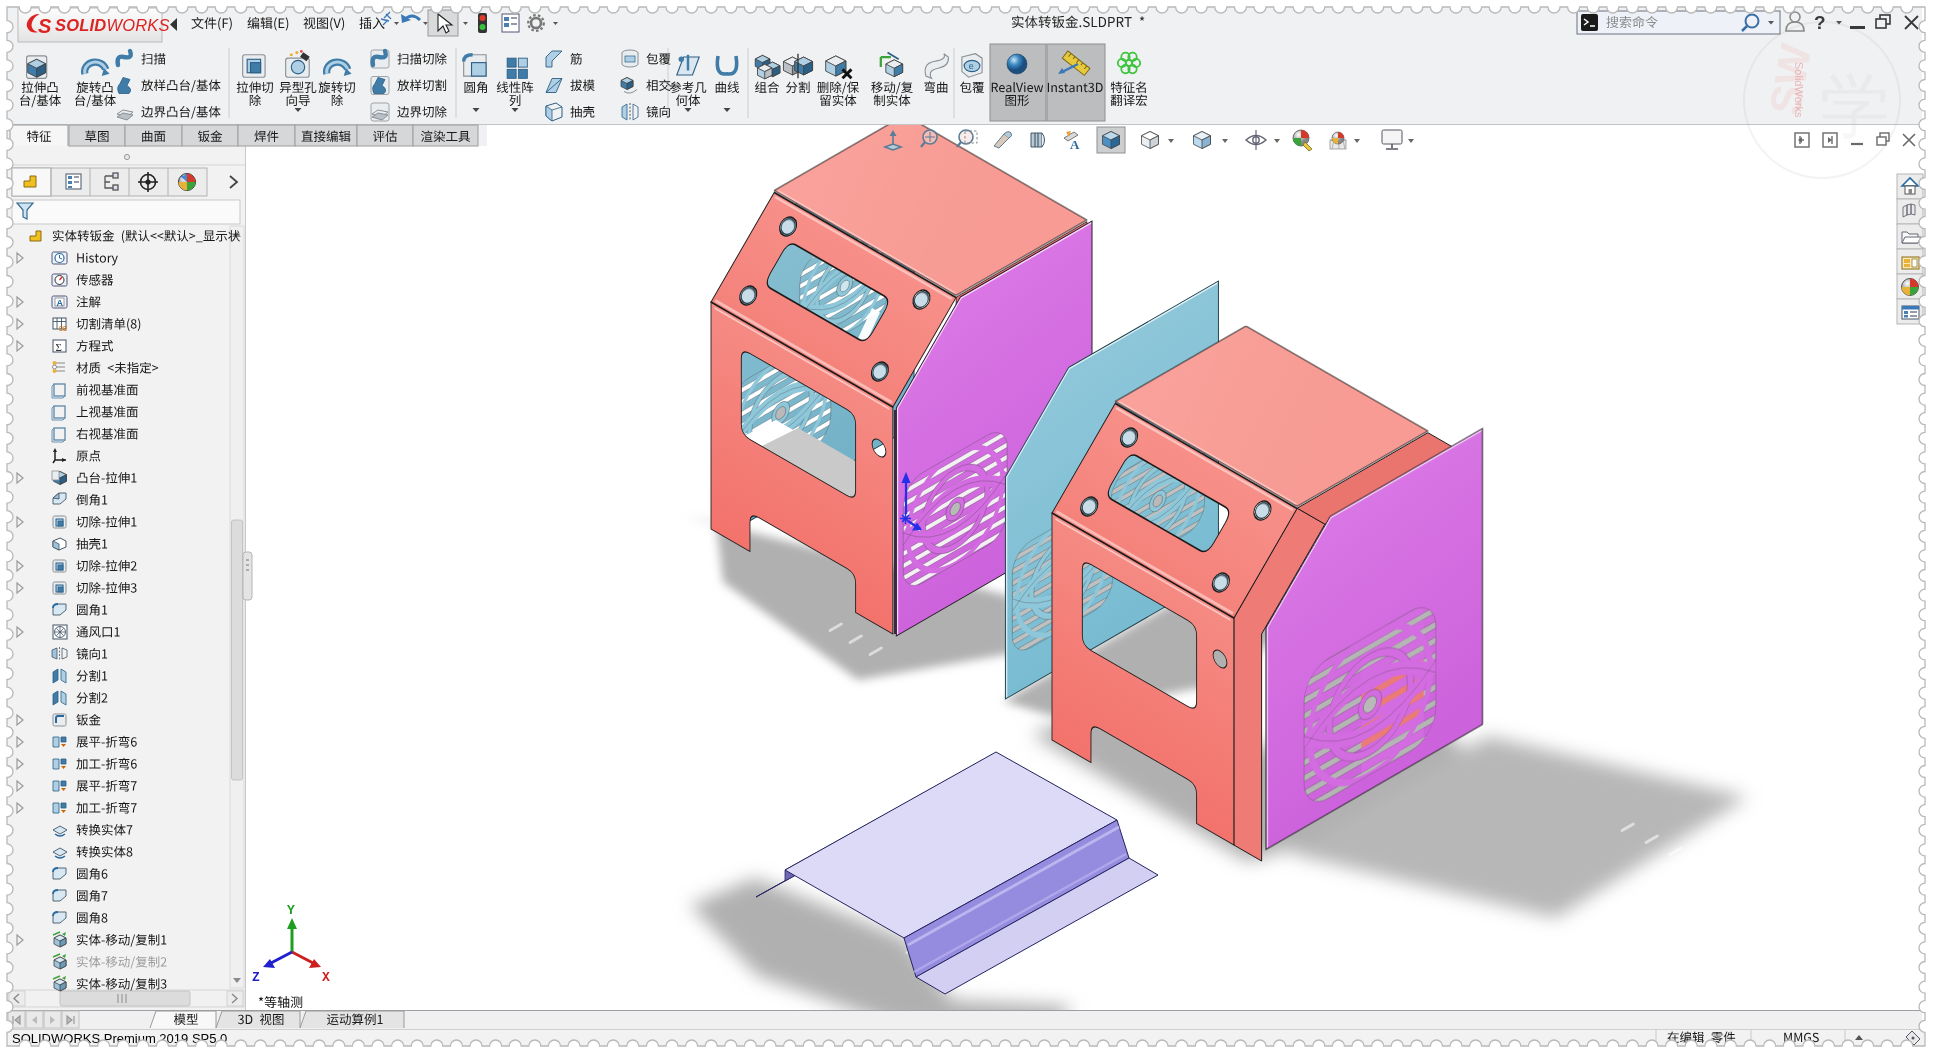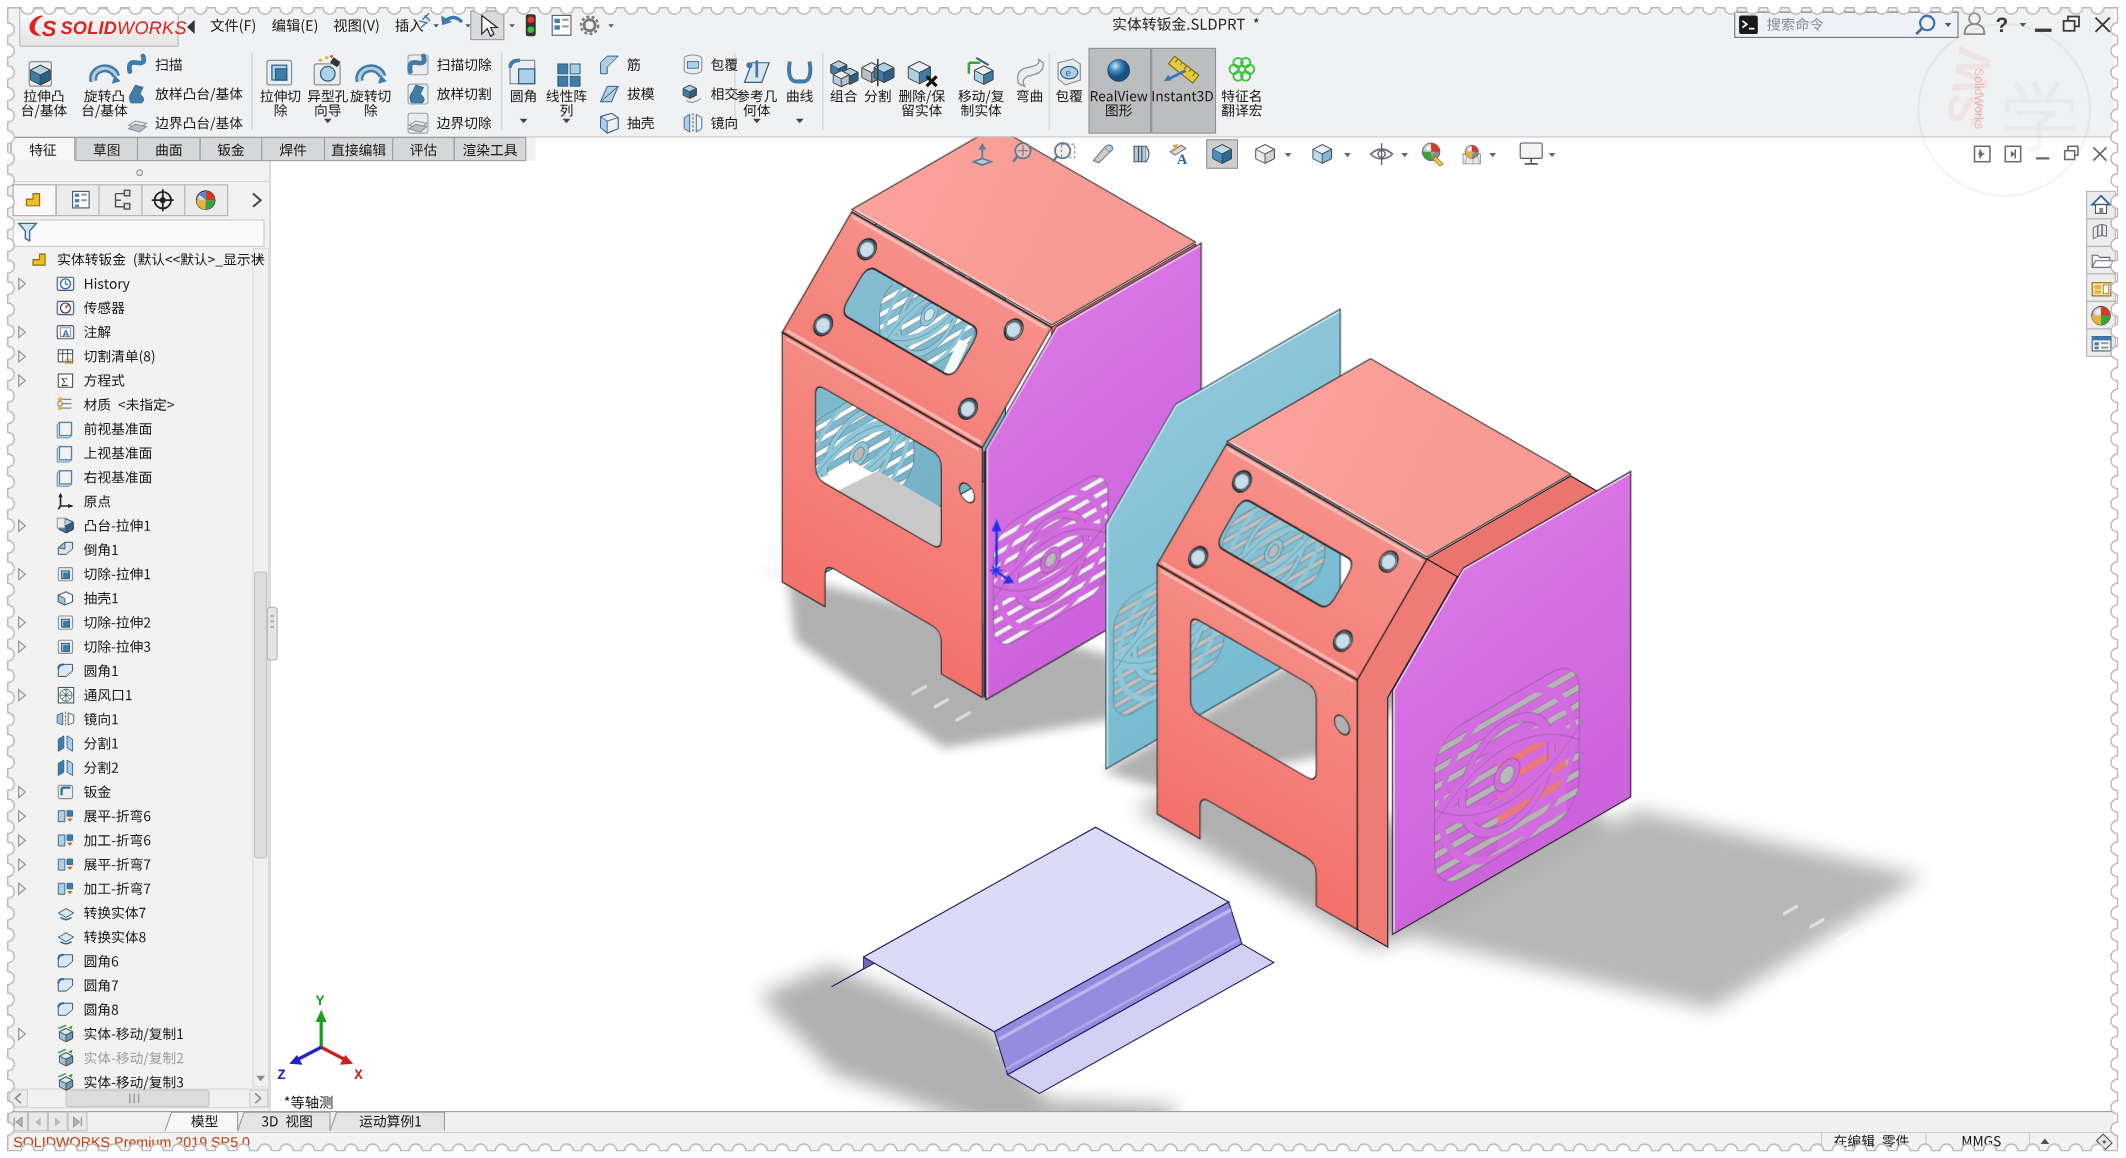--- a/index.html
+++ b/index.html
@@ -5,21 +5,21 @@
 .abs{position:absolute}
 </style></head><body>
 <div class="abs" style="left:7px;top:7px;width:1915px;height:117px;background:#f0f1f2;z-index:20"></div>
 <div class="abs" style="left:7px;top:124px;width:1915px;height:1px;background:#c3c4c6;z-index:20"></div>
 <div class="abs" style="left:7px;top:125px;width:480px;height:21px;background:#f0f1f2;z-index:20"></div>
 <div class="abs" style="left:7px;top:146px;width:239px;height:864px;background:#f2f2f2;border-right:1px solid #c9c9c9;box-sizing:border-box;z-index:20"></div>
 <div class="abs" style="left:487px;top:125px;width:1435px;height:885px;background:#fff"></div>
 <div class="abs" style="left:247px;top:146px;width:1675px;height:864px;background:#fff"></div>
 <div class="abs" style="left:7px;top:1010px;width:1915px;height:19px;background:#f0f0f0;border-top:1px solid #9aa0a5;box-sizing:border-box;z-index:20"></div>
 <div class="abs" style="left:7px;top:1029px;width:1918px;height:17px;background:#f2f2f2;border-top:1px solid #d0d0d0;box-sizing:border-box;z-index:20"></div>
-<div class="abs" style="left:12px;top:1031px;font-size:13px;color:#c2410c;z-index:55">SOLIDWORKS Premium 2019 SP5.0</div>
+<div class="abs" style="left:12px;top:1031px;font-size:13px;color:#000000;z-index:55">SOLIDWORKS Premium 2019 SP5.0</div>
 <div class="abs" style="left:0;top:0;z-index:10">
     <svg width="1933" height="1053" viewBox="0 0 1933 1053" style="position:absolute;left:0;top:0">
       <defs>
         <linearGradient id="gradFront1" gradientUnits="userSpaceOnUse" x1="0" y1="227" x2="0" y2="0">
           <stop offset="0" stop-color="#f58b84"></stop>
           <stop offset="1" stop-color="#f3726c"></stop>
         </linearGradient>
         <linearGradient id="gradCham1" gradientUnits="userSpaceOnUse" x1="0" y1="0" x2="0" y2="73">
           <stop offset="0" stop-color="#f4827b"></stop>
           <stop offset="1" stop-color="#f79089"></stop>

